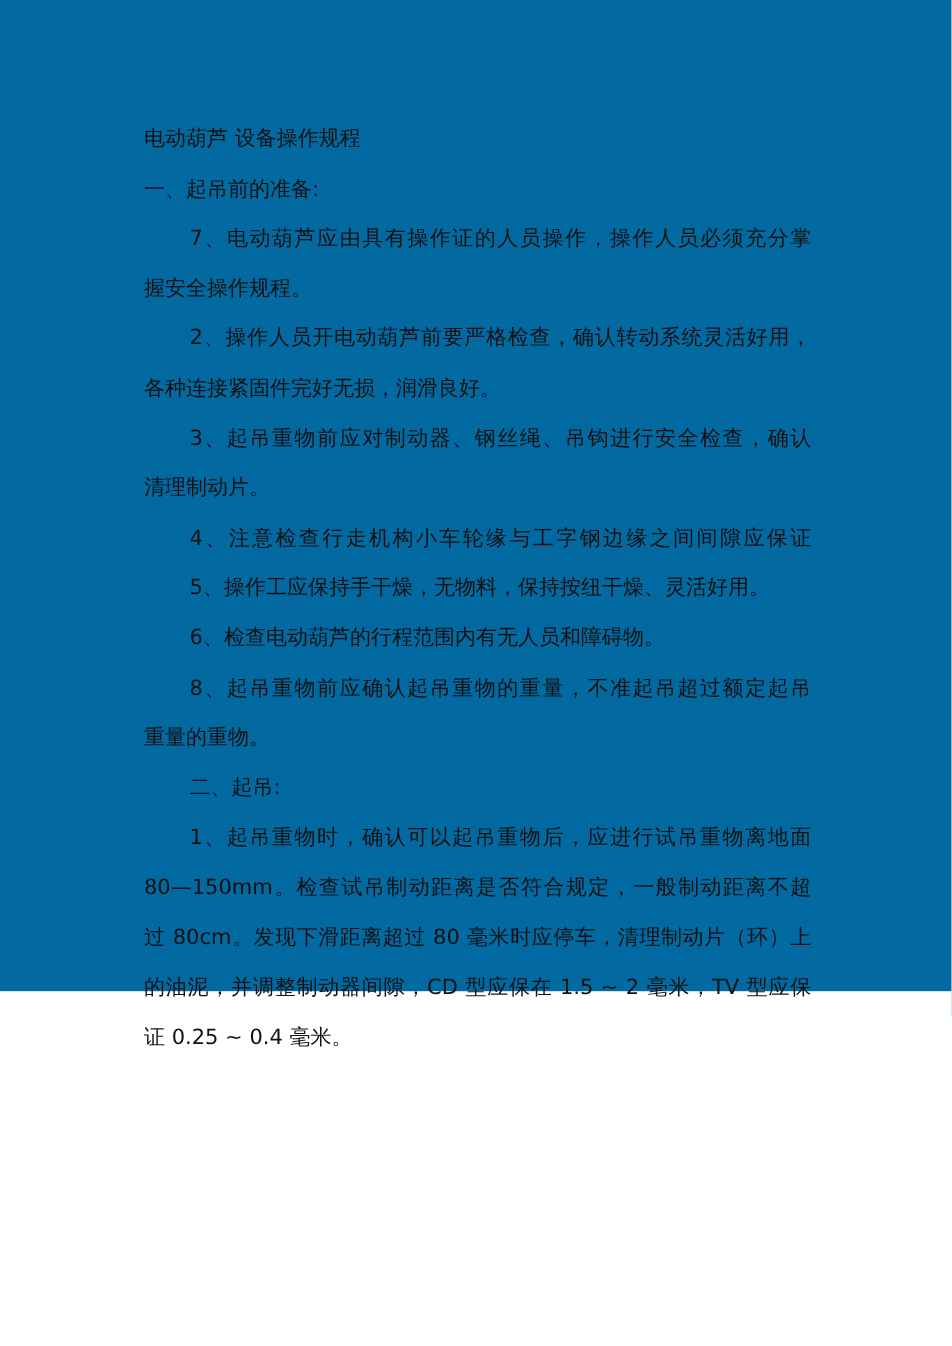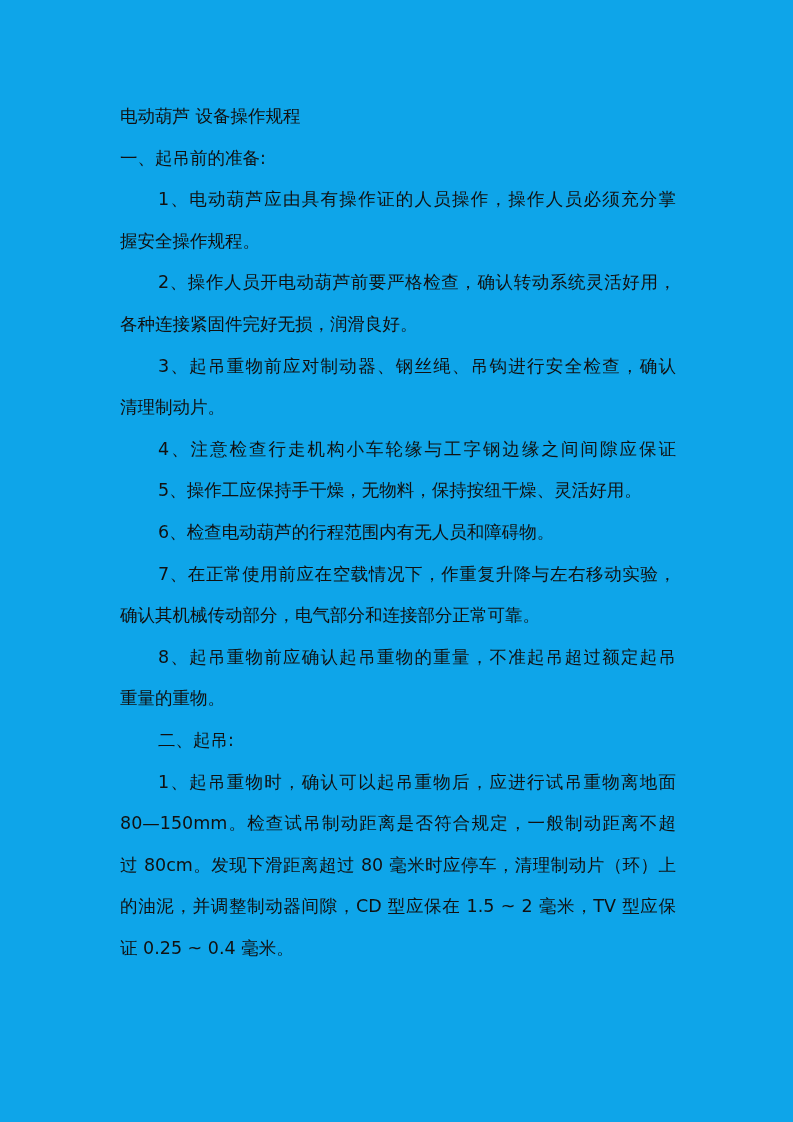--- a/index.html
+++ b/index.html
@@ -11,22 +11,22 @@
       width: 793px;
       height: 1122px;
       position: relative;
       overflow: hidden;
       font-family: "DejaVu Sans", "Liberation Sans", sans-serif;
       color: #111111;
     }
     .page {
       position: absolute;
       left: 0; top: 0;
-      width: 793px; height: 1122px;
-      background: #0ea5e9;
+      width: 793px; height: 826px;
+      background: #0369a1;
     }
     .content {
       position: absolute;
       left: 120px;
       top: 104px;
       width: 556px;
     }
     .line {
       height: 41.6px;
       line-height: 24px;
@@ -46,21 +46,21 @@
 <body>
 
 <div class="page">
   <div class="content">
 
     <div class="line">电动葫芦 设备操作规程</div>
 
     <div class="line">一、起吊前的准备:</div>
 
     <div>
-      <div class="line indent justify">1、电动葫芦应由具有操作证的人员操作，操作人员必须充分掌</div>
+      <div class="line indent justify">7、电动葫芦应由具有操作证的人员操作，操作人员必须充分掌</div>
       <div class="line">握安全操作规程。</div>
     </div>
 
     <div>
       <div class="line indent justify">2、操作人员开电动葫芦前要严格检查，确认转动系统灵活好用，</div>
       <div class="line">各种连接紧固件完好无损，润滑良好。</div>
     </div>
 
     <div>
       <div class="line indent justify">3、起吊重物前应对制动器、钢丝绳、吊钩进行安全检查，确认</div>
@@ -72,24 +72,20 @@
     </div>
 
     <div>
       <div class="line indent">5、操作工应保持手干燥，无物料，保持按纽干燥、灵活好用。</div>
     </div>
 
     <div>
       <div class="line indent">6、检查电动葫芦的行程范围内有无人员和障碍物。</div>
     </div>
 
-    <div>
-      <div class="line indent justify">7、在正常使用前应在空载情况下，作重复升降与左右移动实验，</div>
-      <div class="line">确认其机械传动部分，电气部分和连接部分正常可靠。</div>
-    </div>
 
     <div>
       <div class="line indent justify">8、起吊重物前应确认起吊重物的重量，不准起吊超过额定起吊</div>
       <div class="line">重量的重物。</div>
     </div>
 
     <div class="line indent">二、起吊:</div>
 
     <div>
       <div class="line indent justify">1、起吊重物时，确认可以起吊重物后，应进行试吊重物离地面</div>

